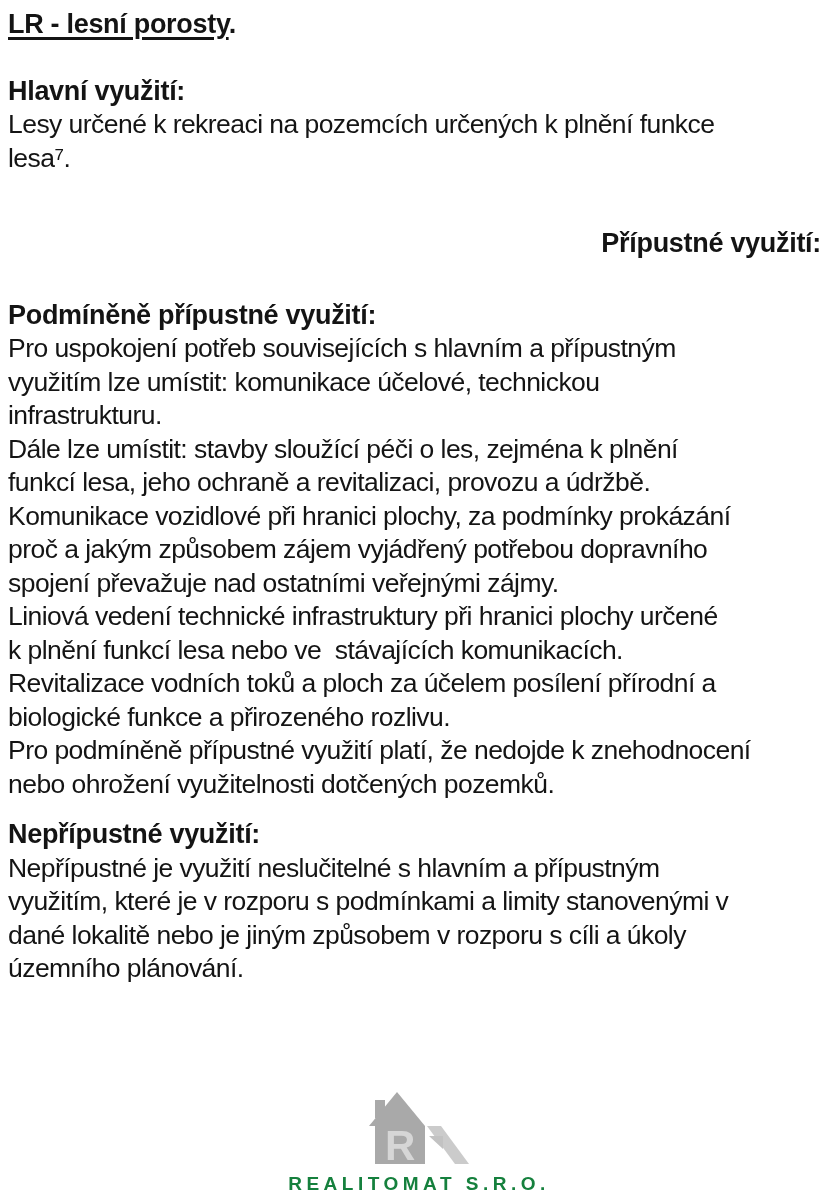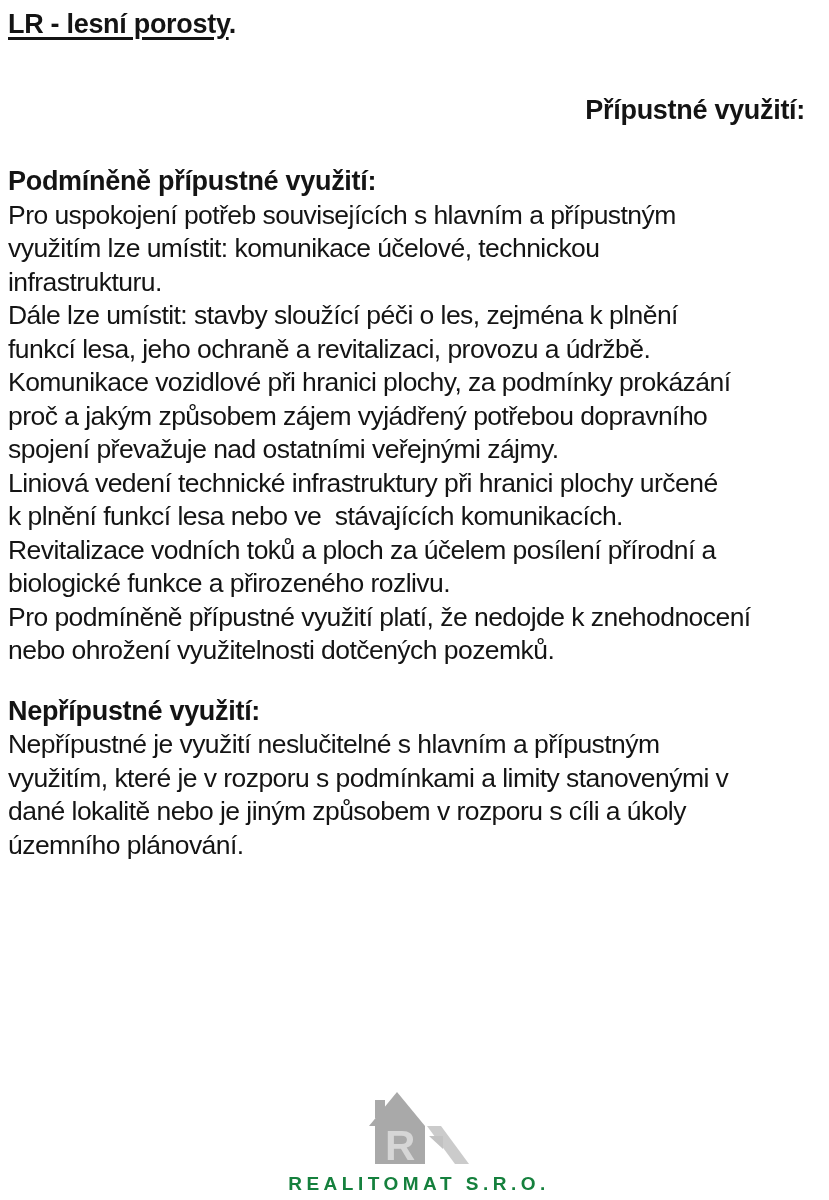--- a/index.html
+++ b/index.html
@@ -7,42 +7,42 @@
     padding: 0;
     background: #ffffff;
     width: 829px;
     height: 1200px;
     overflow: hidden;
   }
   .page {
     position: relative;
     width: 829px;
     height: 1200px;
-    padding: 8px 24px 0 8px;
+    padding: 8px 8px 0 8px;
     box-sizing: border-box;
     font-family: "Liberation Sans", "DejaVu Sans", sans-serif;
     color: #141414;
     overflow: hidden;
   }
   .doc-title {
     font-size: 27px;
     line-height: 33.5px;
     font-weight: bold;
     white-space: pre;
     letter-spacing: -0.3px;
   }
   .doc-title .underlined {
     text-decoration: underline;
     text-decoration-thickness: 2.5px;
     text-underline-offset: 4px;
   }
   .section-1 { margin-top: 33px; }
   .section-2 { margin-top: 52px; text-align: right; }
   .section-3 { margin-top: 38px; }
-  .section-4 { margin-top: 27px; }
+  .section-4 { margin-top: 17px; }
   .section-heading {
     font-size: 27px;
     line-height: 33.5px;
     font-weight: bold;
     margin: 0;
     white-space: pre;
     letter-spacing: -0.3px;
   }
   .section-body {
     font-size: 26.5px;
@@ -80,20 +80,25 @@
     white-space: nowrap;
   }
 </style>
 </head>
 <body>
 
 <div class="page">
 
   <div class="doc-title"><span class="underlined">LR - lesní porosty</span><span>.</span></div>
 
+  <div class="section section-1">
+    <h2 class="section-heading">Hlavní využití:</h2>
+    <p class="section-body">Lesy určené k rekreaci na pozemcích určených k plnění funkce
+lesa⁷.</p>
+  </div>
 
   <div class="section section-2">
     <h2 class="section-heading">Přípustné využití:</h2>
   </div>
 
   <div class="section section-3">
     <h2 class="section-heading">Podmíněně přípustné využití:</h2>
     <p class="section-body">Pro uspokojení potřeb souvisejících s hlavním a přípustným
 využitím lze umístit: komunikace účelové, technickou
 infrastrukturu.

